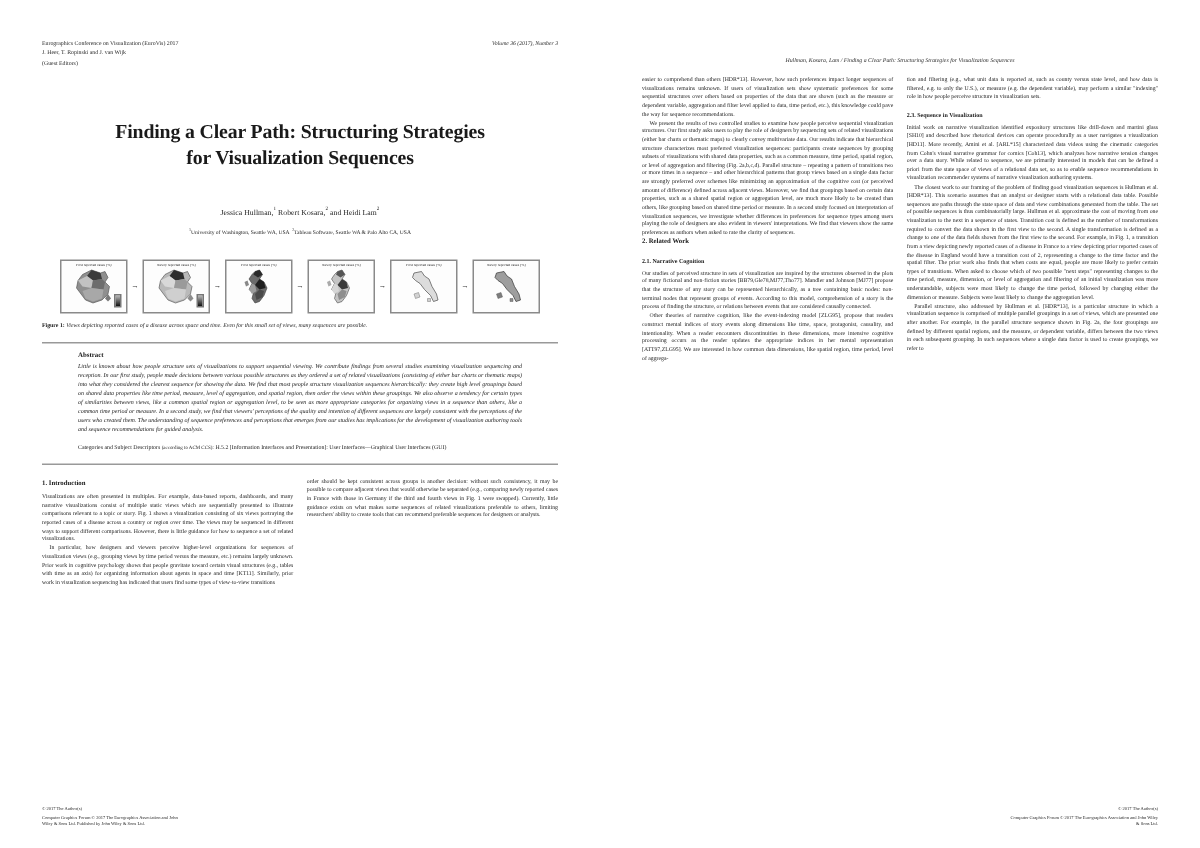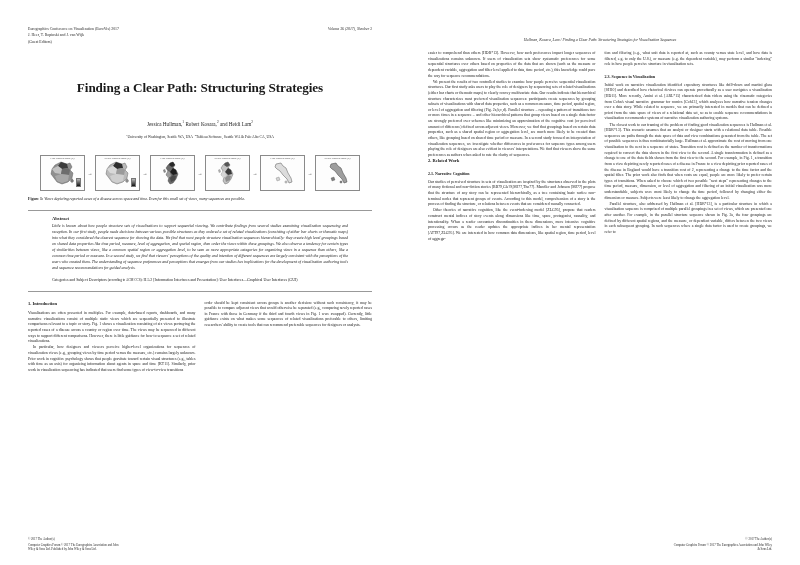--- a/index.html
+++ b/index.html
@@ -223,20 +223,21 @@
       <div class="runhead-left-block">
         <div class="runhead-line">Eurographics Conference on Visualization (EuroVis) 2017</div>
         <div class="runhead-line">J. Heer, T. Ropinski and J. van Wijk</div>
         <div class="runhead-line">(Guest Editors)</div>
       </div>
       <div class="runhead-right-block">Volume 36 (2017), Number 3</div>
     </div>
 
     <div class="title">
       <div>Finding a Clear Path: Structuring Strategies</div>
+      <div>for Visualization Sequences</div>
     </div>
 
     <div class="authors">
       <span>Jessica Hullman,<sup>1</sup></span>
       <span> Robert Kosara,<sup>2</sup></span>
       <span> and Heidi Lam<sup>2</sup></span>
     </div>
 
     <div class="affil">
       <sup>1</sup><span>University of Washington, Seattle WA, USA</span>

